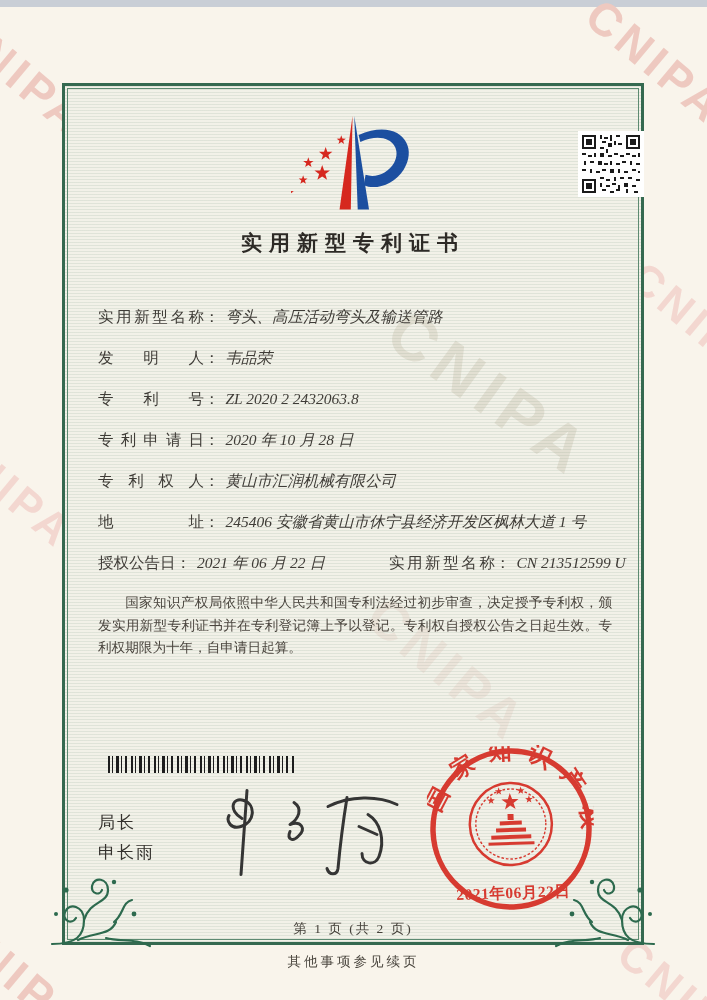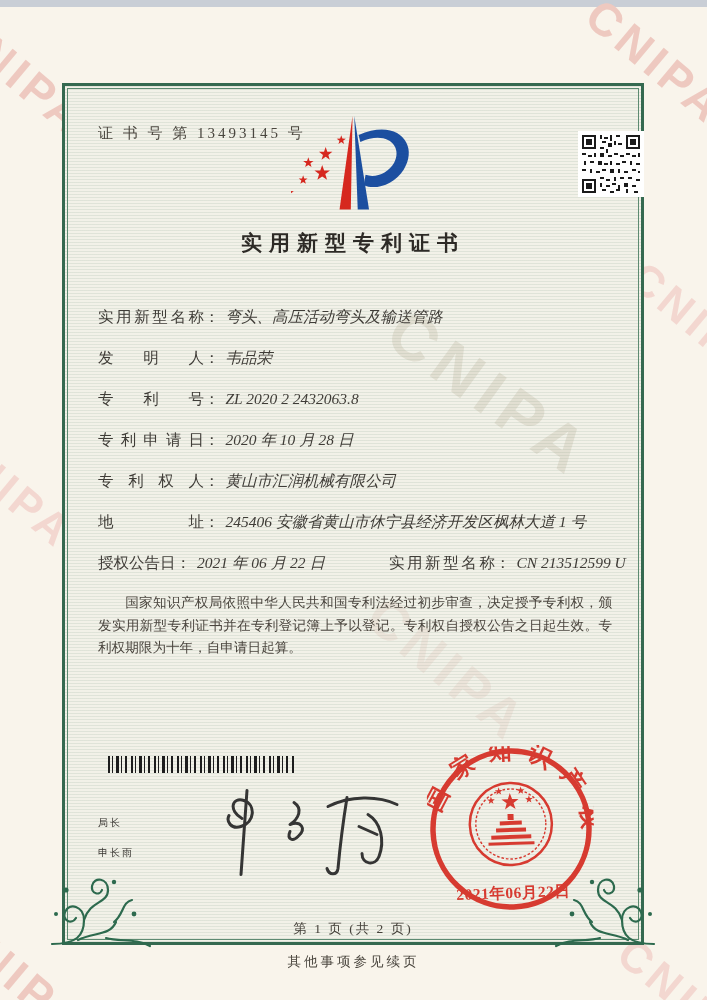--- a/index.html
+++ b/index.html
@@ -48,21 +48,21 @@
   
   .barcode{position:absolute;left:43px;top:670px;width:187px;height:17px;
     background:repeating-linear-gradient(90deg,
       #1d1d1d 0 2px, rgba(0,0,0,0) 2px 4px,
       #1d1d1d 4px 5px, rgba(0,0,0,0) 5px 8px,
       #1d1d1d 8px 11px, rgba(0,0,0,0) 11px 13px,
       #1d1d1d 13px 14px, rgba(0,0,0,0) 14px 17px,
       #1d1d1d 17px 19px, rgba(0,0,0,0) 19px 23px);}
   
   .issuer{position:absolute;left:33px;top:722px;font-family:"Liberation Sans","DejaVu Sans",sans-serif;
-    font-size:10px;color:#35322e;line-height:30px;letter-spacing:2px;}
+    font-size:17px;color:#35322e;line-height:30px;letter-spacing:2px;}
   .signature{position:absolute;left:145px;top:698px;width:200px;height:96px;}
   
   .seal{position:absolute;left:363px;top:660px;width:166px;height:166px;opacity:0.9;transform:rotate(-2deg);}
   .seal text{font-family:"Liberation Serif","DejaVu Serif",serif;font-weight:bold;fill:#d5281e;}
   
   .page-info{position:absolute;left:0;top:834px;width:100%;text-align:center;font-size:13.5px;color:#45413a;letter-spacing:2px;}
   .continuation{position:absolute;left:0;top:953px;width:100%;text-align:center;font-size:13.5px;color:#4a453e;letter-spacing:3px;}
   .flourish{position:absolute;width:104px;height:80px;}
   .flourish-left{left:48px;top:870px;}
   .flourish-right{left:554px;top:870px;transform:scaleX(-1);}
@@ -80,21 +80,20 @@
   <span class="wm wm-pink" style="left:-30px;top:902px;">CNIPA</span>
   <span class="wm wm-pink-soft" style="left:640px;top:928px;">CNIPA</span>
   <span class="wm wm-faint" style="left:430px;top:168px;">CNIPA</span>
 
   <div class="frame">
     <div class="frame-inner"></div>
 
     <span class="wm wm-gray" style="left:352px;top:208px;">CNIPA</span>
     <span class="wm wm-faint" style="left:330px;top:498px;">CNIPA</span>
 
-    <div class="cert-number">证 书 号 第 13493145 号</div>
 
     <svg class="logo" viewBox="0 0 150 115">
       <defs>
         <polygon id="star" points="0,-9 2.12,-2.91 8.56,-2.78 3.42,1.11 5.29,7.28 0,3.6 -5.29,7.28 -3.42,1.11 -8.56,-2.78 -2.12,-2.91"></polygon>
       </defs>
       <polygon points="71,2 56,110 69,110" fill="#d6281f"></polygon>
       <polygon points="73,2 77,110 90,110" fill="#1c4fa0"></polygon>
       <path d="M78,24 C124,4 148,36 130,64 C119,81 98,88 84,82 L86,70 C98,74 112,68 119,56 C129,38 112,18 80,32 Z" fill="#1c4fa0"></path>
       <use href="#star" x="58" y="30" fill="#d6281f" transform="scale(0.62)" transform-origin="58 30"></use>
       <use href="#star" x="40" y="46" fill="#d6281f" transform="scale(0.9)" transform-origin="40 46"></use>

